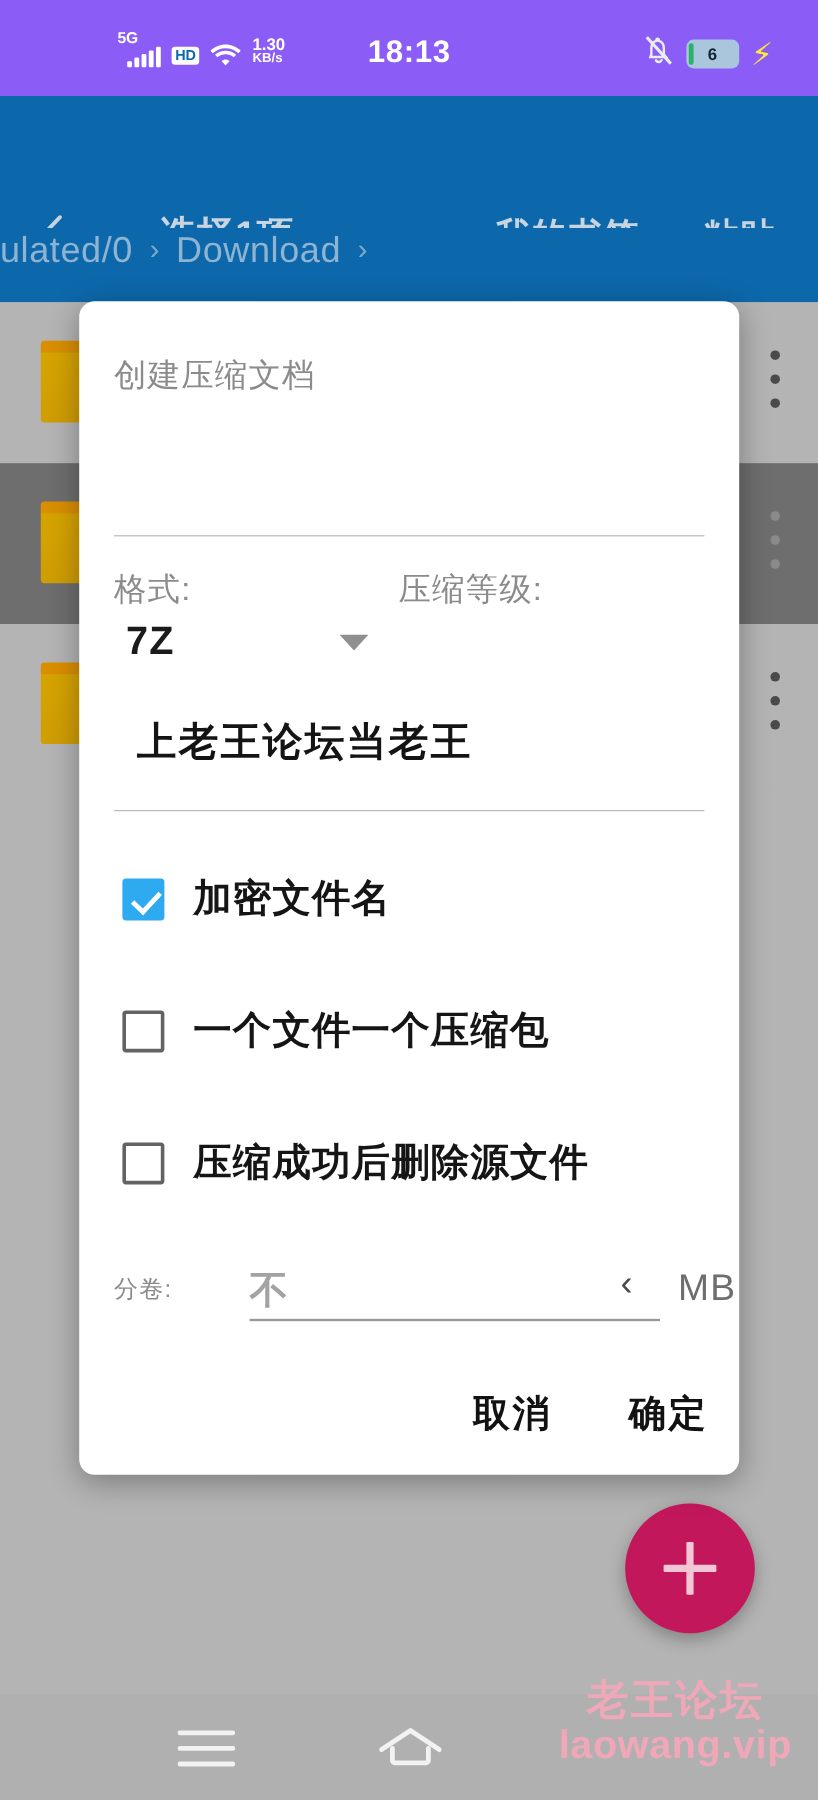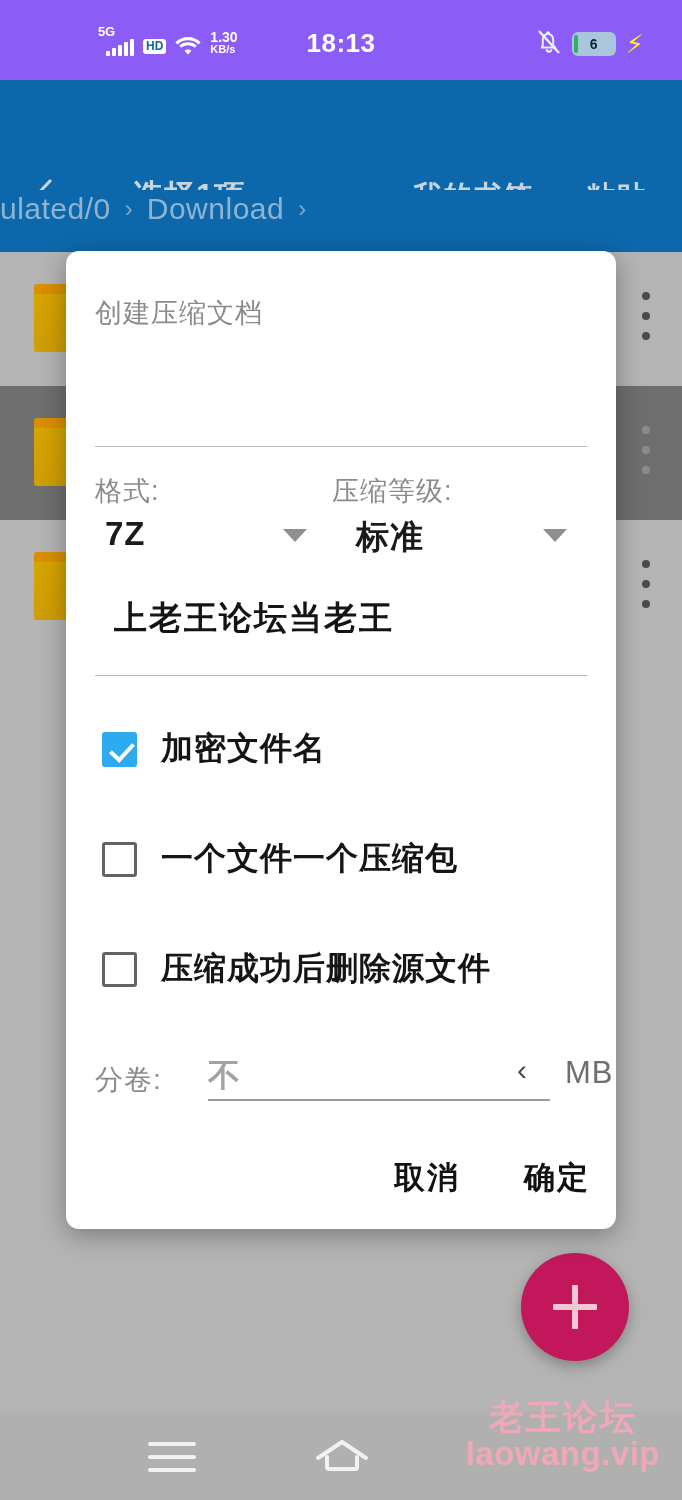--- a/index.html
+++ b/index.html
@@ -177,21 +177,21 @@
   .cbrow.on .box:after{
     content:""; position:absolute; left:10px; top:3px; width:10px; height:19px;
     border:solid #fff; border-width:0 4px 4px 0; transform:rotate(43deg);
   }
   .cbrow .txt{ margin-left:24px; font-size:32px; font-weight:bold; color:#151515; letter-spacing:1px; white-space:nowrap;}
   .cb1{ top:476px; }
   .cb2{ top:586px; }
   .cb3{ top:696px; }
 
   .split{ position:absolute; left:29px; top:800px; width:500px; height:54px; }
-  .split .sp-lbl{ position:absolute; left:0; top:10px; font-size:28px; color:#8b8b8b; letter-spacing:1px;}
+  .split .sp-lbl{ position:absolute; left:0; top:10px; font-size:20px; color:#8b8b8b; letter-spacing:1px;}
   .split .sp-inp{
     position:absolute; left:113px; top:0px; width:342px; height:50px;
     border:none; border-bottom:2px solid #9a9a9a; outline:none; background:transparent;
     font-family:inherit; font-size:32px; font-weight:bold; color:#141414;
   }
   .split .sp-inp::placeholder{ color:#a3a3a3; font-weight:bold; }
   .split .sp-chev{ position:absolute; left:422px; top:2px; font-size:30px; color:#4b4b4b; cursor:pointer;}
   .split .sp-unit{ position:absolute; left:470px; top:4px; font-size:31px; color:#6e6e6e; letter-spacing:1px;}
 
   .dlg-btns{ position:absolute; right:26px; top:906px; display:flex; gap:64px; }
@@ -323,24 +323,20 @@
 
     <div class="hr hr1"></div>
 
     <div class="lbl lbl-format">格式:</div>
     <div class="lbl lbl-level">压缩等级:</div>
 
     <div class="spin spin-format">
       <span class="val">7Z</span>
       <span class="arrow"></span>
     </div>
-    <div class="spin spin-level">
-      <span class="val">标准</span>
-      <span class="arrow"></span>
-    </div>
 
     <input class="dlg-pass" type="text" value="上老王论坛当老王" style="">
 
     <div class="hr hr2"></div>
 
     <div class="cbrow cb1 on">
       <span class="box"></span>
       <span class="txt">加密文件名</span>
     </div>
     <div class="cbrow cb2">

